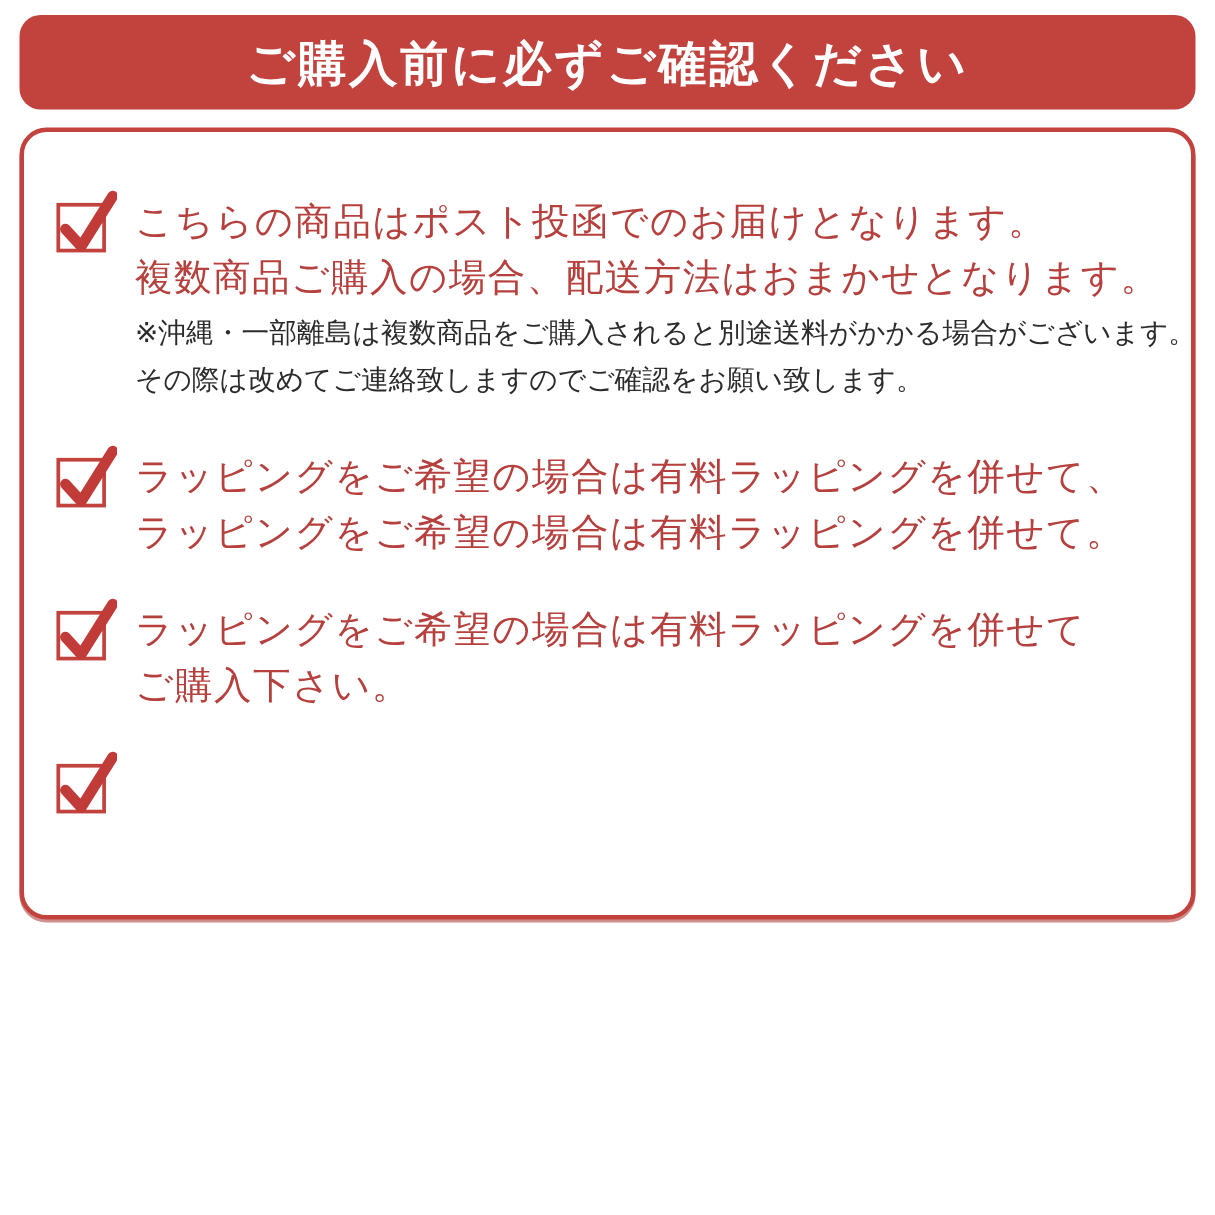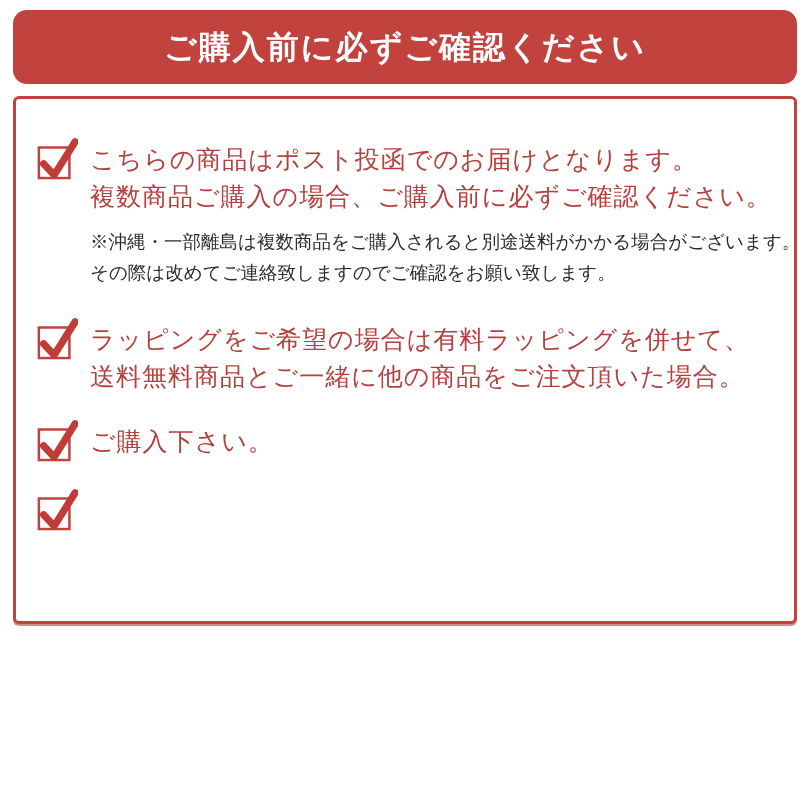--- a/index.html
+++ b/index.html
@@ -13,44 +13,43 @@
     font-family: "Liberation Sans", "DejaVu Sans", sans-serif;
     overflow: hidden;
   }
   :root {
     --accent: #c2423e;
     --text-red: #b5403d;
     --note-text: #2b2b2b;
   }
   .header-bar {
     margin: 10px 13px 0 13px;
-    height: 74px;
+    height: 63px;
     background: var(--accent);
     border-radius: 14px;
     display: flex;
     align-items: center;
     justify-content: center;
   }
   .header-title {
     color: #ffffff;
     font-size: 32px;
     font-weight: bold;
     letter-spacing: 2px;
     line-height: 1;
   }
   .notice-box {
     margin: 12px 13px 0 13px;
     box-sizing: border-box;
     height: 528px;
     border: 3px solid var(--accent);
-    border-radius: 6px;
+    border-radius: 18px;
     background: #ffffff;
     padding: 42px 14px 16px 20px;
     box-shadow: 0 2px 0 rgba(170, 50, 46, 0.55);
-    font-family: Liberation Serif, serif;
   }
   .notice-item {
     display: flex;
     align-items: flex-start;
   }
   .notice-item.mb-a { margin-bottom: 32px; }
   .notice-item.mb-b { margin-bottom: 28px; }
   .checkbox {
     flex: 0 0 42px;
     width: 42px;
@@ -62,21 +61,21 @@
     min-width: 0;
   }
   .main-line {
     color: var(--text-red);
     font-size: 25px;
     line-height: 37px;
     letter-spacing: 1px;
     white-space: nowrap;
   }
   .note-block {
-    margin-top: 12px;
+    margin-top: 2px;
   }
   .note-line {
     color: var(--note-text);
     font-size: 18.5px;
     line-height: 31px;
     letter-spacing: 0px;
     white-space: nowrap;
   }
 </style>
 </head>
@@ -88,45 +87,46 @@
 
 <div class="notice-box">
 
   <div class="notice-item mb-a">
     <svg class="checkbox" viewBox="0 0 44 48" aria-hidden="true">
       <rect x="3" y="13" width="32" height="32" fill="#ffffff" stroke="#c2423e" stroke-width="2.6"></rect>
       <polyline points="8,30 19,42 41,7" fill="none" stroke="#c13c38" stroke-width="7.5" stroke-linecap="round" stroke-linejoin="round"></polyline>
     </svg>
     <div class="item-text">
       <div class="main-line">こちらの商品はポスト投函でのお届けとなります。</div>
-      <div class="main-line">複数商品ご購入の場合、ご購入前に必ずご確認ください。</div>
+      <div class="main-line">複数商品ご購入の場合、配送方法はおまかせとなります。</div>
       <div class="note-block">
         <div class="note-line">※沖縄・一部離島は複数商品をご購入されると別途送料がかかる場合がございます。</div>
         <div class="note-line">その際は改めてご連絡致しますのでご確認をお願い致します。</div>
       </div>
     </div>
   </div>
 
   <div class="notice-item mb-b">
     <svg class="checkbox" viewBox="0 0 44 48" aria-hidden="true">
       <rect x="3" y="13" width="32" height="32" fill="#ffffff" stroke="#c2423e" stroke-width="2.6"></rect>
       <polyline points="8,30 19,42 41,7" fill="none" stroke="#c13c38" stroke-width="7.5" stroke-linecap="round" stroke-linejoin="round"></polyline>
     </svg>
     <div class="item-text">
       <div class="main-line">ラッピングをご希望の場合は有料ラッピングを併せて、</div>
-      <div class="main-line">送料無料商品とご一緒に他の商品をご注文頂いた場合。</div>
+      <div class="main-line">ラッピングをご希望の場合は有料ラッピングを併せて。</div>
     </div>
   </div>
 
   <div class="notice-item mb-b">
     <svg class="checkbox" viewBox="0 0 44 48" aria-hidden="true">
       <rect x="3" y="13" width="32" height="32" fill="#ffffff" stroke="#c2423e" stroke-width="2.6"></rect>
       <polyline points="8,30 19,42 41,7" fill="none" stroke="#c13c38" stroke-width="7.5" stroke-linecap="round" stroke-linejoin="round"></polyline>
     </svg>
     <div class="item-text">
+      <div class="main-line">ラッピングをご希望の場合は有料ラッピングを併せて</div>
       <div class="main-line">ご購入下さい。</div>
     </div>
   </div>
 
   <div class="notice-item">
     <svg class="checkbox" viewBox="0 0 44 48" aria-hidden="true">
       <rect x="3" y="13" width="32" height="32" fill="#ffffff" stroke="#c2423e" stroke-width="2.6"></rect>
       <polyline points="8,30 19,42 41,7" fill="none" stroke="#c13c38" stroke-width="7.5" stroke-linecap="round" stroke-linejoin="round"></polyline>
     </svg>
   </div>

